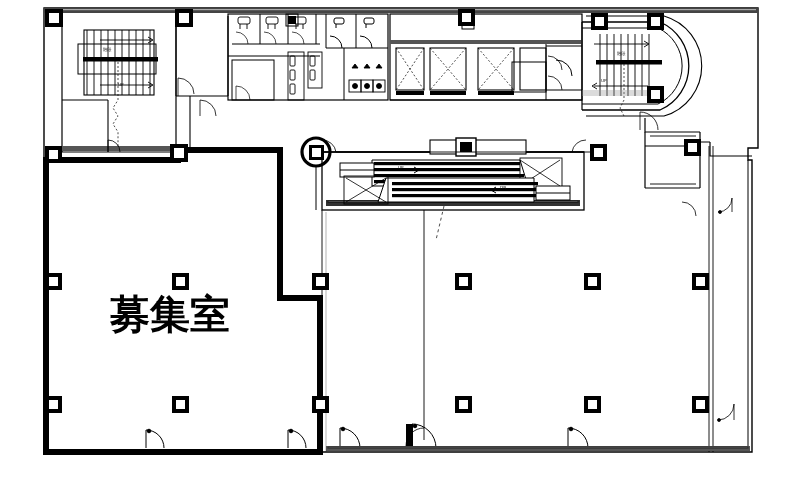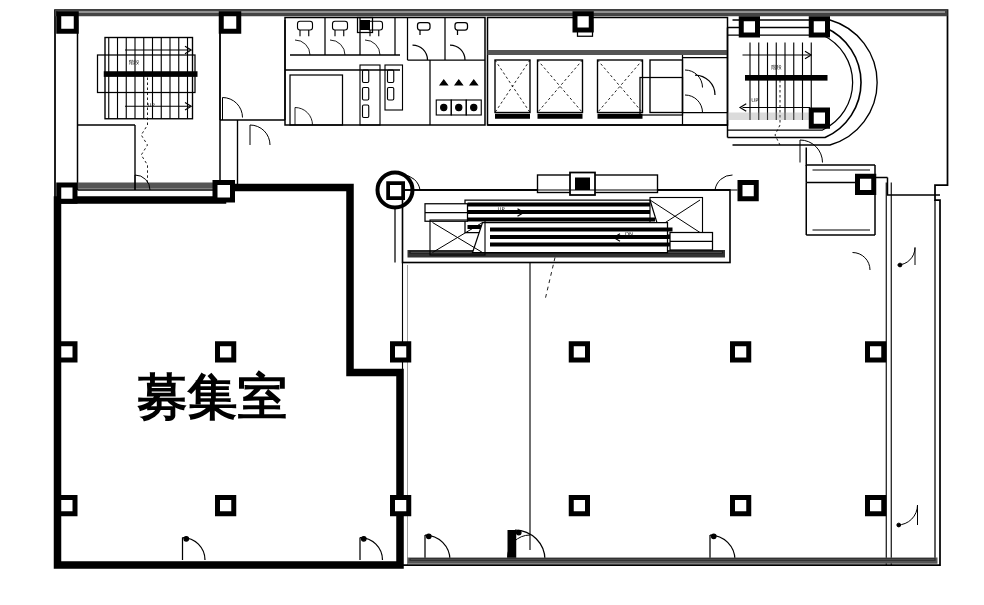--- a/index.html
+++ b/index.html
@@ -7,21 +7,21 @@
   #plan{position:relative;width:787px;height:484px;background:#ffffff;overflow:hidden;}
   #plan svg{position:absolute;left:0;top:0;}
   .roomlabel{
     position:absolute;
     font-family:"DejaVu Sans","Liberation Sans",sans-serif;
     font-weight:bold;
     color:#000000;
     white-space:nowrap;
     letter-spacing:0px;
   }
-  #vacant-room-label{left:110px;top:298px;font-size:40px;line-height:40px;}
+  #vacant-room-label{left:110px;top:298px;font-size:40px;line-height:40px;font-family:Liberation Mono, monospace;}
   .tinylabel{
     position:absolute;
     font-family:"DejaVu Sans","Liberation Sans",sans-serif;
     font-size:5px;
     color:#111;
     white-space:nowrap;
     transform:scale(0.85);
     transform-origin:left top;
   }
 </style>

